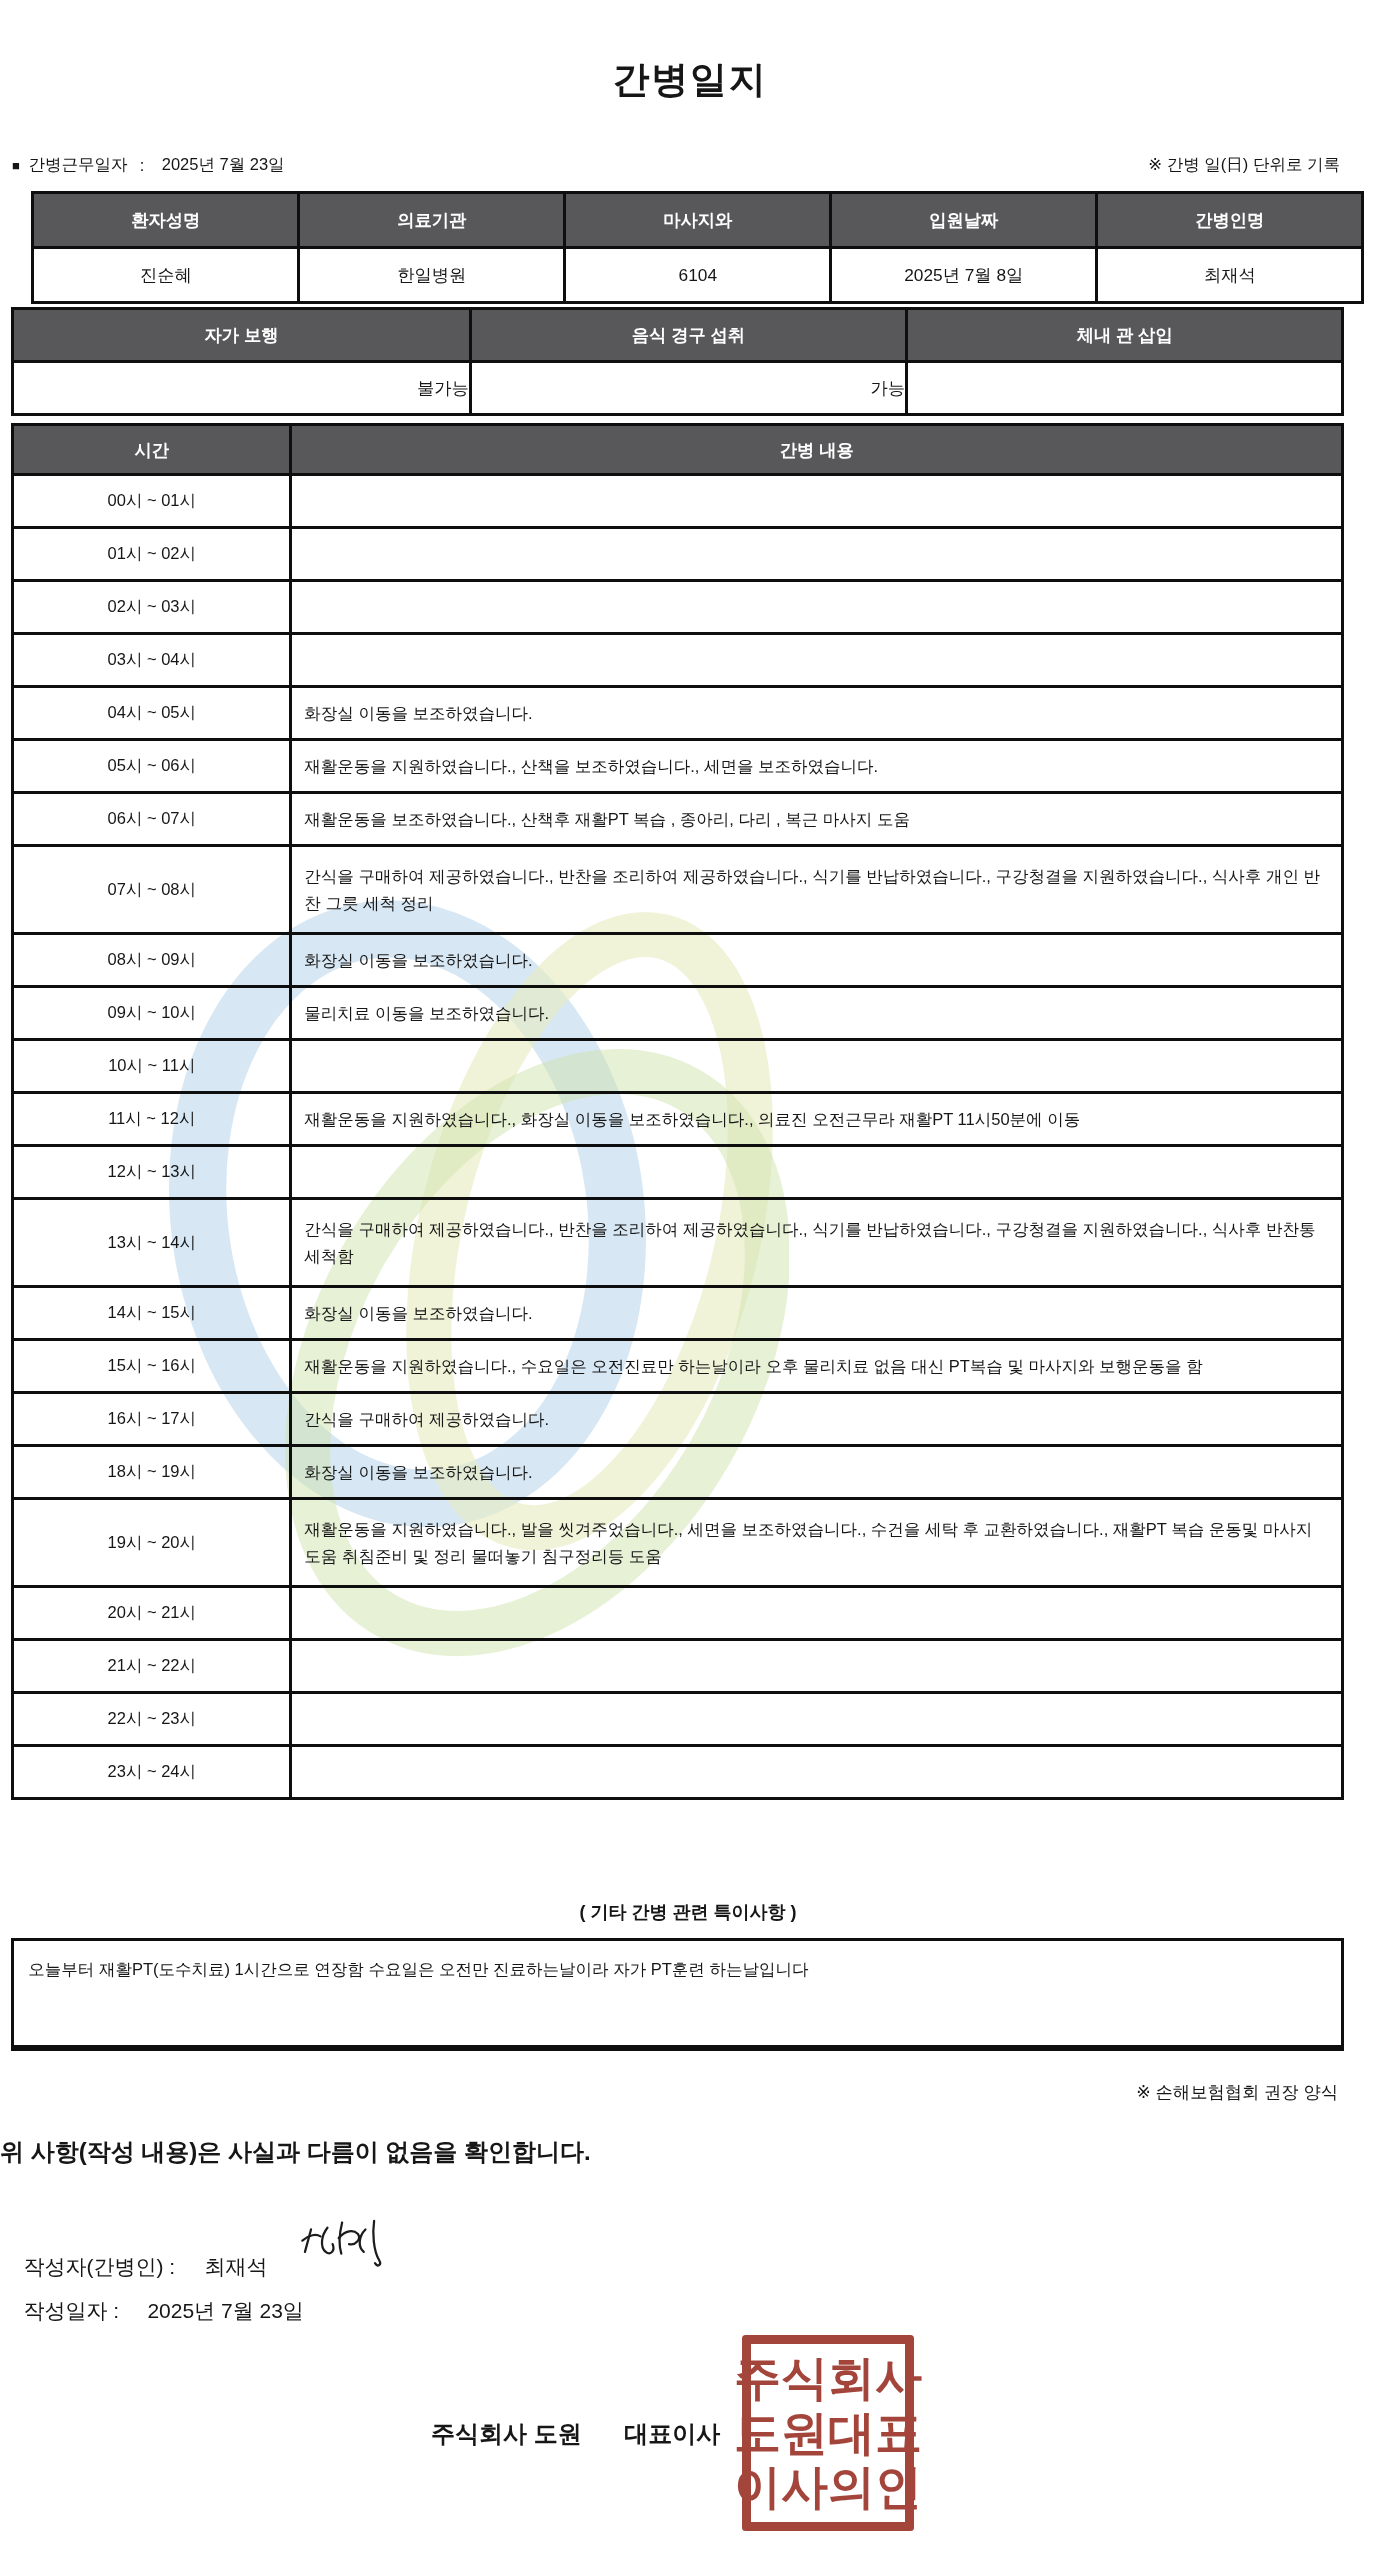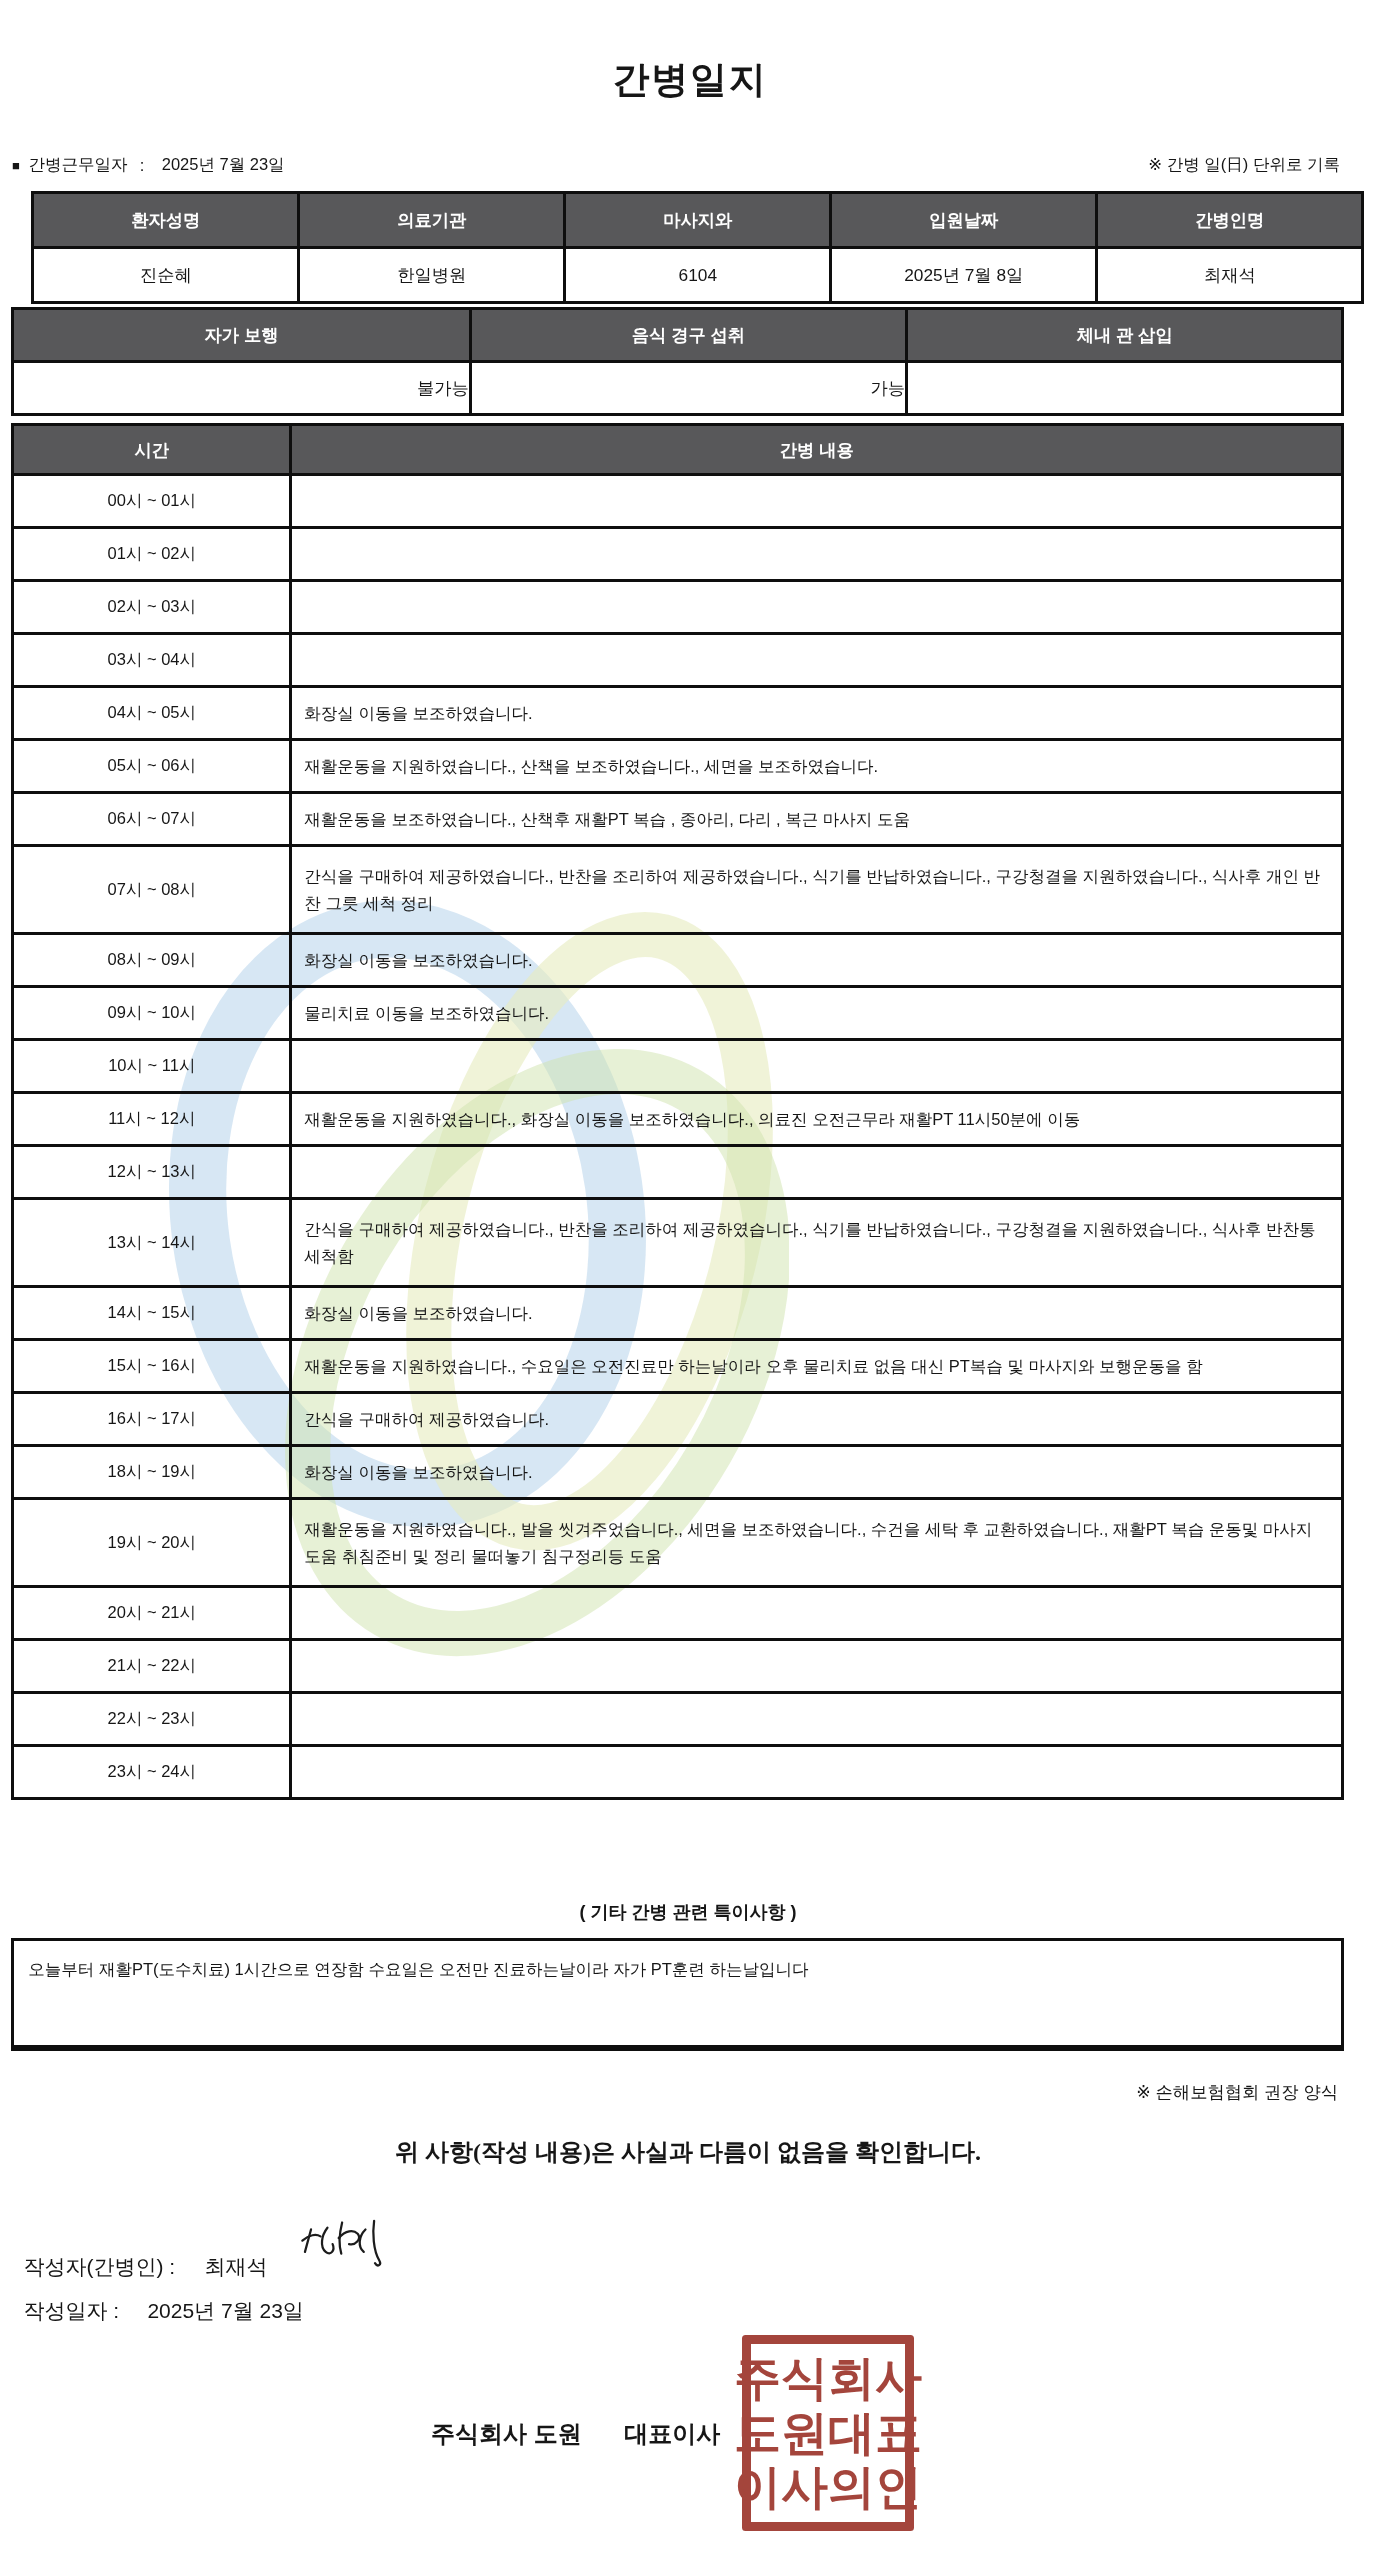--- a/index.html
+++ b/index.html
@@ -50,22 +50,22 @@
   .care-table tr.std td{height:53px;}
   .care-table tr.tall td{height:88px;}
 
   .notes-heading{position:absolute;top:1900px;left:0;width:100%;text-align:center;
                  font-size:18px;font-weight:bold;}
   .notes-box{position:absolute;top:1938px;left:11.3px;width:1333px;height:113px;
              border:3.5px solid var(--border);border-bottom-width:6px;background:#fff;
              padding:15.6px 14px;font-size:16.5px;line-height:1.5;}
   .form-note{position:absolute;top:2080px;left:0;right:38px;text-align:right;font-size:17.3px;}
 
-  .statement{position:absolute;top:2136px;left:0;width:100%;text-align:center;
-             font-size:24px;font-weight:bold;font-family:Liberation Serif, serif;}
+  .statement{position:absolute;top:2136px;left:0;width:100%;text-align:left;
+             font-size:24px;font-weight:bold;}
 
   .writer-line{position:absolute;top:2229px;left:23.4px;font-size:21px;display:flex;
                align-items:center;}
   .writer-line .name{margin-left:29.5px;}
   .signature{display:inline-block;margin-left:24px;transform:translateY(-12px);}
   .date-line{position:absolute;top:2297px;left:23.4px;font-size:21px;}
   .date-line .val{margin-left:22.5px;}
 
   .company-line{position:absolute;top:2418px;left:431px;font-size:24px;font-weight:bold;}
   .company-line .co-title{margin-left:36px;}

